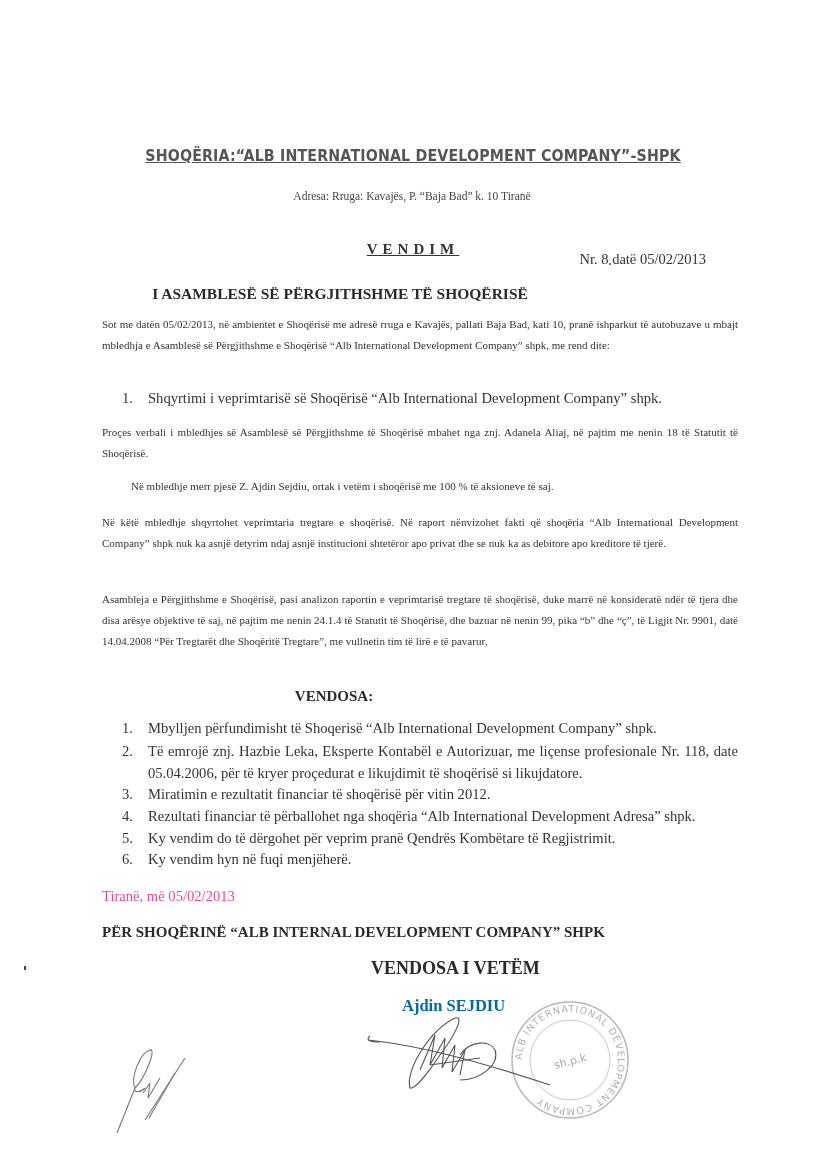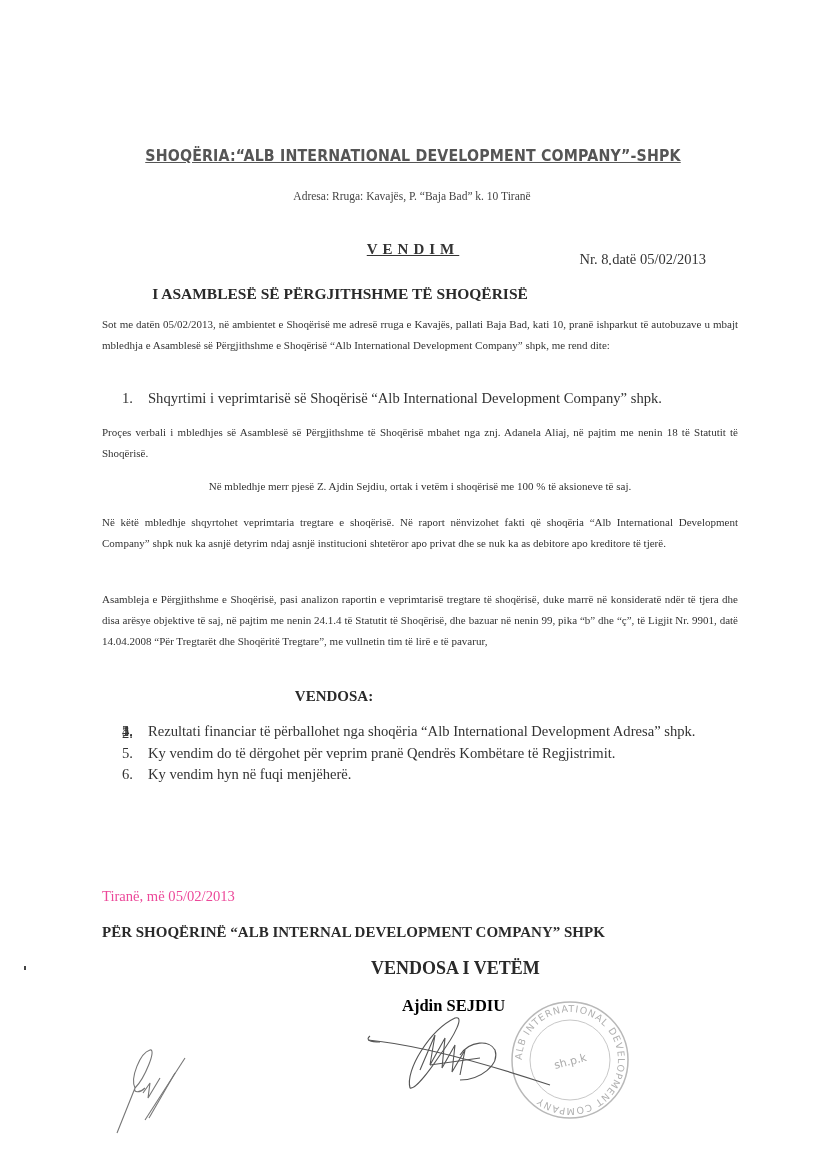--- a/index.html
+++ b/index.html
@@ -8,32 +8,32 @@
   .abs { position: absolute; }
   .company-header { left: 0; width: 826px; top: 146px; text-align: center;
          font-family: "DejaVu Sans", sans-serif; font-weight: bold; font-size: 16.5px;
          color: #555; text-decoration: underline; letter-spacing: 0.2px; transform: scaleX(0.86); }
   .address { left: 0; width: 824px; top: 190px; text-align: center; font-size: 11.5px; color: #444; }
   .title { left: 0; width: 826px; top: 215px; text-align: center; font-size: 15px; font-weight: bold;
            letter-spacing: 5px; text-decoration: underline; color: #333; margin-top: 26px; }
   .number { left: 0; width: 706px; top: 251px; text-align: right; font-size: 14.5px; color: #333; }
   .subtitle { left: 0; width: 680px; top: 285px; text-align: center; font-size: 15.5px; font-weight: bold; color: #2a2a2a; }
   .para { left: 102px; width: 636px; font-size: 11px; line-height: 21px; text-align: justify; color: #333; }
-  .para.single { white-space: nowrap; text-align: center; }
+  .para.single { white-space: nowrap; text-align: left; margin-left: 29px; }
   ol.items { margin: 0; padding: 0; list-style: none; }
   ol.items li { position: relative; padding-left: 26px; }
   ol.items li .num { position: absolute; left: 0; }
   .agenda { left: 122px; width: 620px; top: 390px; font-size: 14.6px; color: #333; white-space: nowrap; }
   .decisions-heading { left: 0; width: 668px; top: 688px; text-align: center; font-size: 15px; font-weight: bold; color: #2a2a2a; }
   .decisions { left: 122px; width: 616px; top: 719px; font-size: 14.6px; line-height: 19px; color: #333; }
   .decisions li { text-align: justify; }
   .place-date { left: 102px; top: 888px; font-size: 14.6px; color: #ec4899; }
   .for-company { left: 102px; top: 924px; font-size: 15px; font-weight: bold; color: #2a2a2a; white-space: nowrap; }
   .role { left: 371px; top: 958px; font-size: 18px; font-weight: bold; color: #2a2a2a; }
-  .signer { left: 402px; top: 996px; font-size: 16.5px; font-weight: bold; color: #000000; }
+  .signer { left: 402px; top: 996px; font-size: 16.5px; font-weight: bold; color: #0369a1; }
   svg { position: absolute; overflow: visible; }
 </style>
 </head>
 <body>
 
 <div class="abs company-header">SHOQËRIA:“ALB INTERNATIONAL DEVELOPMENT COMPANY”-SHPK</div>
 <div class="abs address">Adresa: Rruga: Kavajës, P. “Baja Bad” k. 10 Tiranë</div>
 <div class="abs title">VENDIM</div>
 <div class="abs number">Nr. 8 datë 05/02/2013</div>
 <div class="abs subtitle">I ASAMBLESË SË PËRGJITHSHME TË SHOQËRISË</div>
@@ -51,23 +51,23 @@
 
 <div class="abs para" style="top:422px;">Proçes verbali i mbledhjes së Asamblesë së Përgjithshme të Shoqërisë mbahet nga znj. Adanela Aliaj, në pajtim me nenin 18 të Statutit të Shoqërisë.</div>
 <div class="abs para single" style="top:476px;">Në mbledhje merr pjesë Z. Ajdin Sejdiu, ortak i vetëm i shoqërisë me 100 % të aksioneve të saj.</div>
 <div class="abs para" style="top:512px;">Në këtë mbledhje shqyrtohet veprimtaria tregtare e shoqërisë. Në raport nënvizohet fakti që shoqëria “Alb International Development Company” shpk nuk ka asnjë detyrim ndaj asnjë institucioni shtetëror apo privat dhe se nuk ka as debitore apo kreditore të tjerë.</div>
 <div class="abs para" style="top:589px;">Asambleja e Përgjithshme e Shoqërisë, pasi analizon raportin e veprimtarisë tregtare të shoqërisë, duke marrë në konsideratë ndër të tjera dhe disa arësye objektive të saj, në pajtim me nenin 24.1.4 të Statutit të Shoqërisë, dhe bazuar në nenin 99, pika “b” dhe “ç”, të Ligjit Nr. 9901, datë 14.04.2008 “Për Tregtarët dhe Shoqëritë Tregtare”, me vullnetin tim të lirë e të pavarur,</div>
 
 <div class="abs decisions-heading">VENDOSA:</div>
 
 <div class="abs decisions">
   <ol class="items">
-    <li><span class="num">1.</span></li>
-    <li style="margin-top:2px; line-height:22px;"><span class="num">2.</span></li>
-    <li style="margin-top:1px;"><span class="num">3.</span></li>
+    <li><span class="num">1.</span><span>Mbylljen përfundimisht të Shoqerisë “Alb International Development Company” shpk.</span></li>
+    <li style="margin-top:2px; line-height:22px;"><span class="num">2.</span><span>Të emrojë znj. Hazbie Leka, Eksperte Kontabël e Autorizuar, me liçense profesionale Nr. 118, date 05.04.2006, për të kryer proçedurat e likujdimit të shoqërisë si likujdatore.</span></li>
+    <li style="margin-top:1px;"><span class="num">3.</span><span>Miratimin e rezultatit financiar të shoqërisë për vitin 2012.</span></li>
     <li style="margin-top:3px;"><span class="num">4.</span><span>Rezultati financiar të përballohet nga shoqëria “Alb International Development Adresa” shpk.</span></li>
     <li style="margin-top:3px;"><span class="num">5.</span><span>Ky vendim do të dërgohet për  veprim pranë Qendrës Kombëtare të Regjistrimit.</span></li>
     <li style="margin-top:2px;"><span class="num">6.</span><span>Ky vendim hyn në fuqi menjëherë.</span></li>
   </ol>
 </div>
 
 <div class="abs place-date">Tiranë, më 05/02/2013</div>
 <div class="abs for-company">PËR SHOQËRINË “ALB INTERNAL DEVELOPMENT COMPANY” SHPK</div>
 <div class="abs role">VENDOSA I VETËM</div>
 <div class="abs signer">Ajdin  SEJDIU</div>

